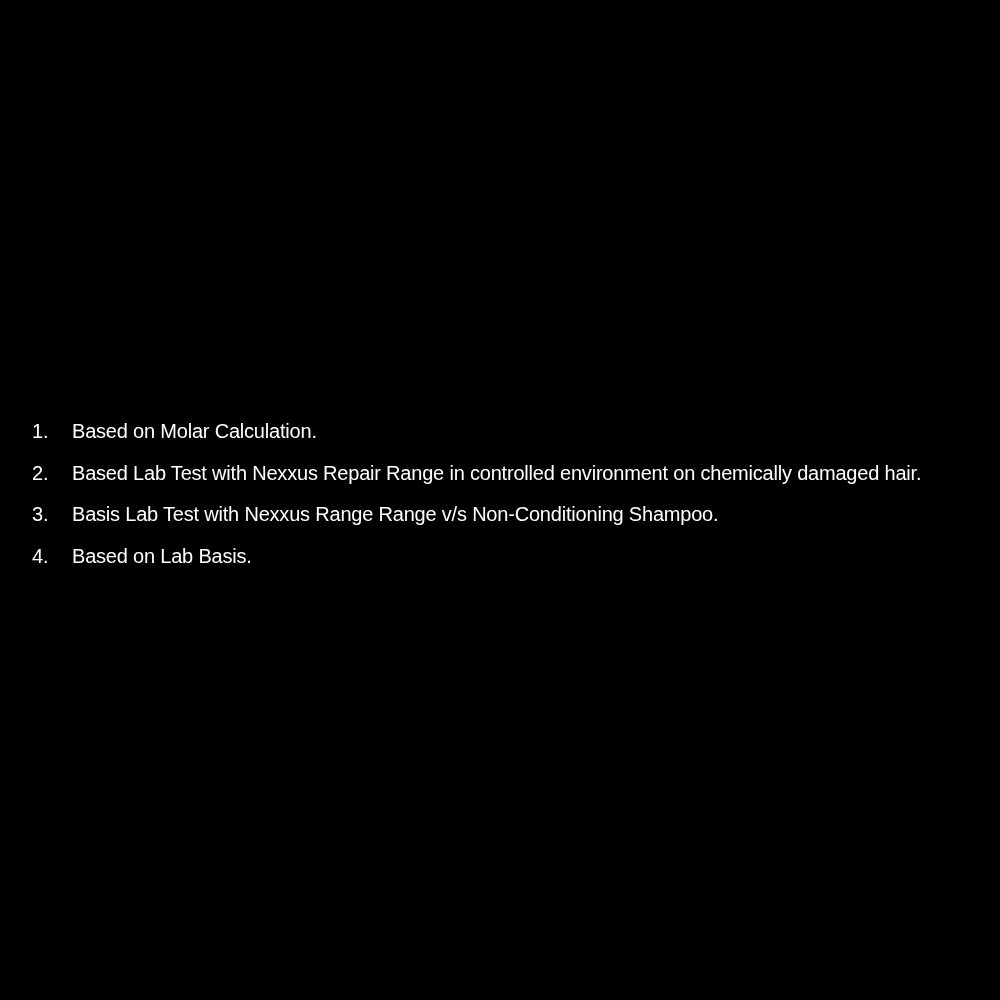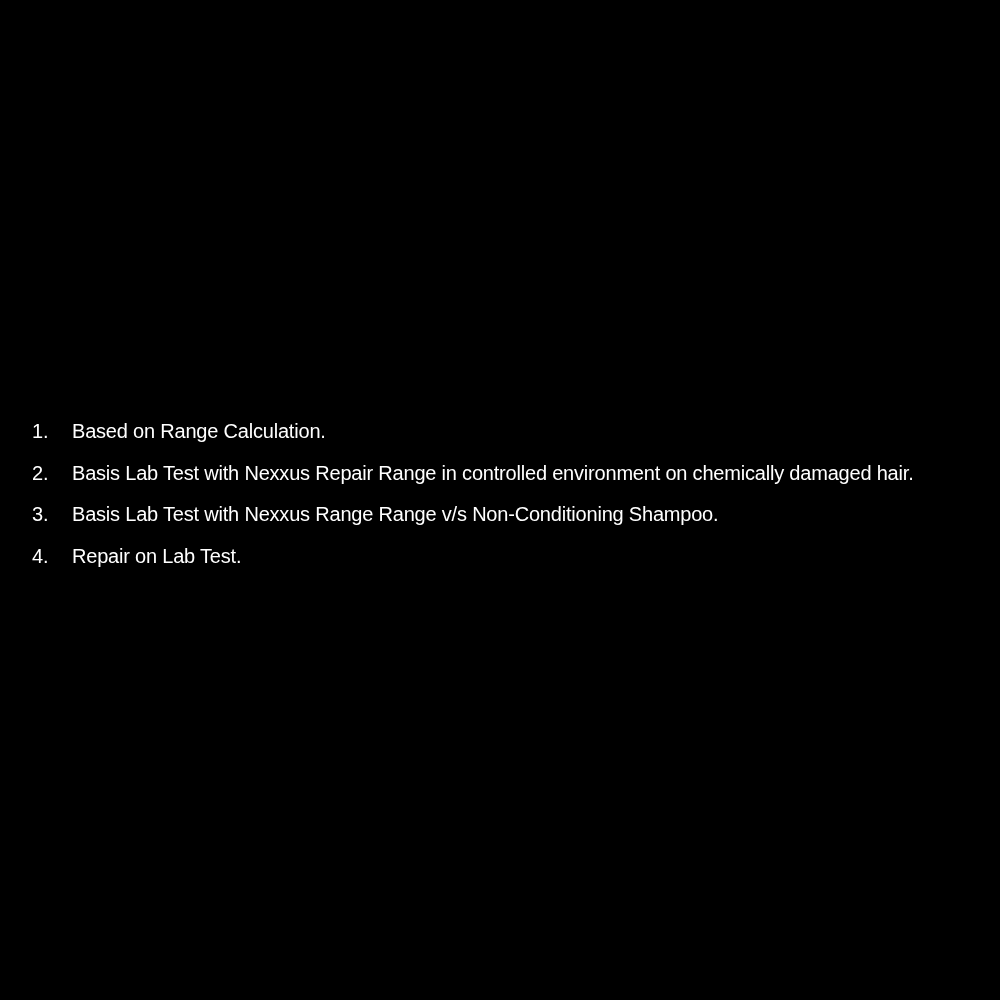--- a/index.html
+++ b/index.html
@@ -50,32 +50,32 @@
   }
 </style>
 </head>
 <body>
 
 <div class="slide">
   <div class="footnotes">
 
     <div class="footnote-row">
       <span class="footnote-num">1.</span>
-      <span class="footnote-text">Based on Range Calculation.</span>
+      <span class="footnote-text">Based on Molar Calculation.</span>
     </div>
 
     <div class="footnote-row">
       <span class="footnote-num">2.</span>
-      <span class="footnote-text">Basis Lab Test with Nexxus Repair Range in controlled environment on chemically damaged hair.</span>
+      <span class="footnote-text">Based Lab Test with Nexxus Repair Range in controlled environment on chemically damaged hair.</span>
     </div>
 
     <div class="footnote-row">
       <span class="footnote-num">3.</span>
       <span class="footnote-text">Basis Lab Test with Nexxus Range Range v/s Non-Conditioning Shampoo.</span>
     </div>
 
     <div class="footnote-row">
       <span class="footnote-num">4.</span>
-      <span class="footnote-text">Repair on Lab Test.</span>
+      <span class="footnote-text">Based on Lab Basis.</span>
     </div>
 
   </div>
 </div>
 
 </body></html>

